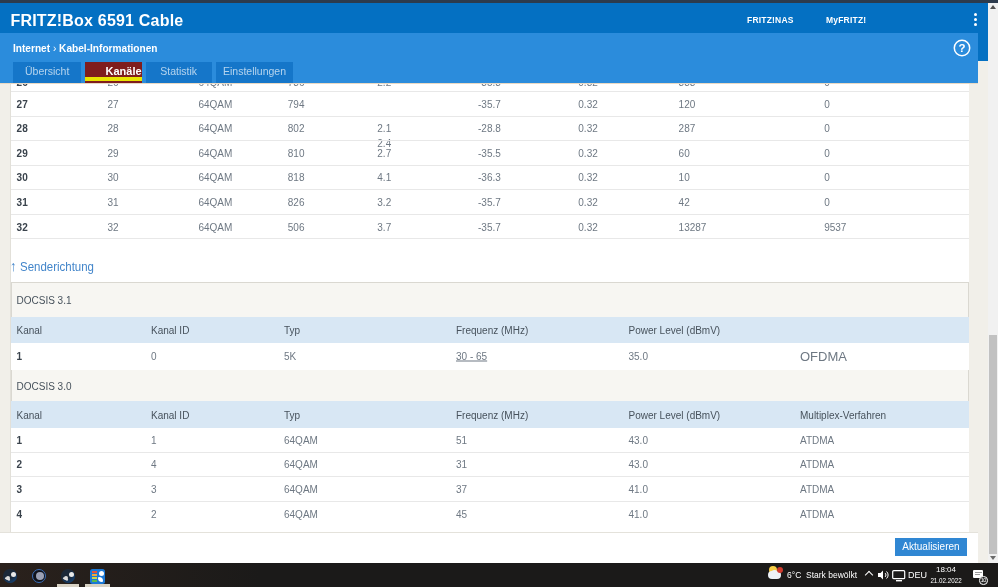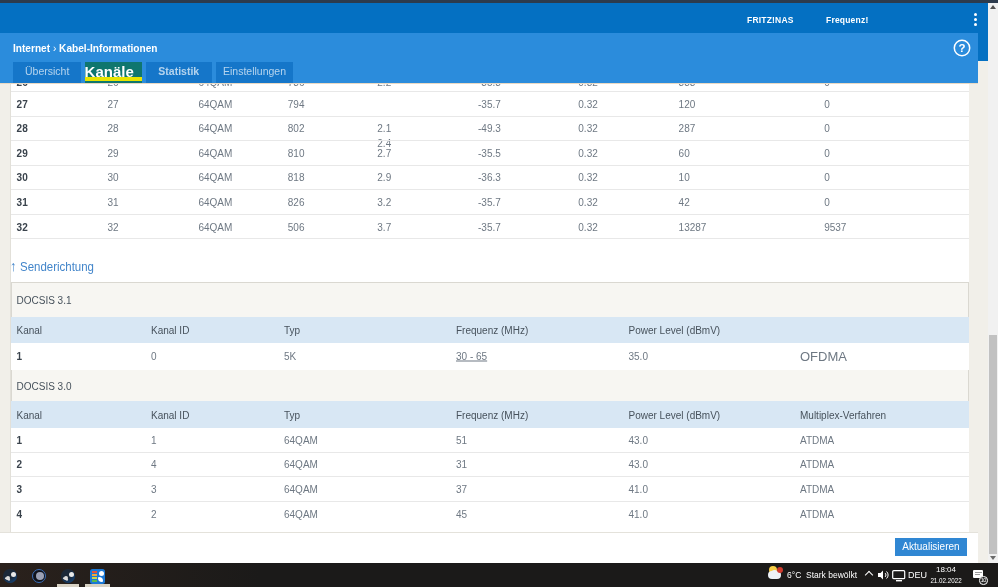--- a/index.html
+++ b/index.html
@@ -39,42 +39,42 @@
           <span style="position:absolute;left:567.3px;top:50%;transform:translateY(-50%);font-size:10px;color:#6e7883;">0.32</span>
           <span style="position:absolute;left:667.6px;top:50%;transform:translateY(-50%);font-size:10px;color:#6e7883;">120</span>
           <span style="position:absolute;left:813.2px;top:50%;transform:translateY(-50%);font-size:10px;color:#6e7883;">0</span>
         </div>
         <div style="position:relative;height:24.55px;border-bottom:1px solid #e8e8e8;">
           <span style="position:absolute;left:5.6px;top:50%;transform:translateY(-50%);font-size:10px;font-weight:bold;color:#3a434c;">28</span>
           <span style="position:absolute;left:96.4px;top:50%;transform:translateY(-50%);font-size:10px;color:#6e7883;">28</span>
           <span style="position:absolute;left:187.4px;top:50%;transform:translateY(-50%);font-size:10px;color:#6e7883;">64QAM</span>
           <span style="position:absolute;left:276.8px;top:50%;transform:translateY(-50%);font-size:10px;color:#6e7883;">802</span>
           <span style="position:absolute;left:366.3px;top:50%;transform:translateY(-50%);font-size:10px;color:#6e7883;">2.1</span>
-          <span style="position:absolute;left:467px;top:50%;transform:translateY(-50%);font-size:10px;color:#6e7883;">-49.3</span>
+          <span style="position:absolute;left:467px;top:50%;transform:translateY(-50%);font-size:10px;color:#6e7883;">-28.8</span>
           <span style="position:absolute;left:567.3px;top:50%;transform:translateY(-50%);font-size:10px;color:#6e7883;">0.32</span>
           <span style="position:absolute;left:667.6px;top:50%;transform:translateY(-50%);font-size:10px;color:#6e7883;">287</span>
           <span style="position:absolute;left:813.2px;top:50%;transform:translateY(-50%);font-size:10px;color:#6e7883;">0</span>
         </div>
         <div style="position:relative;height:24.55px;border-bottom:1px solid #e8e8e8;">
           <span style="position:absolute;left:5.6px;top:50%;transform:translateY(-50%);font-size:10px;font-weight:bold;color:#3a434c;">29</span>
           <span style="position:absolute;left:96.4px;top:50%;transform:translateY(-50%);font-size:10px;color:#6e7883;">29</span>
           <span style="position:absolute;left:187.4px;top:50%;transform:translateY(-50%);font-size:10px;color:#6e7883;">64QAM</span>
           <span style="position:absolute;left:276.8px;top:50%;transform:translateY(-50%);font-size:10px;color:#6e7883;">810</span>
           <span style="position:absolute;left:366.3px;top:50%;transform:translateY(-50%);font-size:10px;color:#6e7883;">2.7</span>
           <span style="position:absolute;left:467px;top:50%;transform:translateY(-50%);font-size:10px;color:#6e7883;">-35.5</span>
           <span style="position:absolute;left:567.3px;top:50%;transform:translateY(-50%);font-size:10px;color:#6e7883;">0.32</span>
           <span style="position:absolute;left:667.6px;top:50%;transform:translateY(-50%);font-size:10px;color:#6e7883;">60</span>
           <span style="position:absolute;left:813.2px;top:50%;transform:translateY(-50%);font-size:10px;color:#6e7883;">0</span>
         </div>
         <div style="position:relative;height:24.55px;border-bottom:1px solid #e8e8e8;">
           <span style="position:absolute;left:5.6px;top:50%;transform:translateY(-50%);font-size:10px;font-weight:bold;color:#3a434c;">30</span>
           <span style="position:absolute;left:96.4px;top:50%;transform:translateY(-50%);font-size:10px;color:#6e7883;">30</span>
           <span style="position:absolute;left:187.4px;top:50%;transform:translateY(-50%);font-size:10px;color:#6e7883;">64QAM</span>
           <span style="position:absolute;left:276.8px;top:50%;transform:translateY(-50%);font-size:10px;color:#6e7883;">818</span>
-          <span style="position:absolute;left:366.3px;top:50%;transform:translateY(-50%);font-size:10px;color:#6e7883;">2.9</span>
+          <span style="position:absolute;left:366.3px;top:50%;transform:translateY(-50%);font-size:10px;color:#6e7883;">4.1</span>
           <span style="position:absolute;left:467px;top:50%;transform:translateY(-50%);font-size:10px;color:#6e7883;">-36.3</span>
           <span style="position:absolute;left:567.3px;top:50%;transform:translateY(-50%);font-size:10px;color:#6e7883;">0.32</span>
           <span style="position:absolute;left:667.6px;top:50%;transform:translateY(-50%);font-size:10px;color:#6e7883;">10</span>
           <span style="position:absolute;left:813.2px;top:50%;transform:translateY(-50%);font-size:10px;color:#6e7883;">0</span>
         </div>
         <div style="position:relative;height:24.55px;border-bottom:1px solid #e8e8e8;">
           <span style="position:absolute;left:5.6px;top:50%;transform:translateY(-50%);font-size:10px;font-weight:bold;color:#3a434c;">31</span>
           <span style="position:absolute;left:96.4px;top:50%;transform:translateY(-50%);font-size:10px;color:#6e7883;">31</span>
           <span style="position:absolute;left:187.4px;top:50%;transform:translateY(-50%);font-size:10px;color:#6e7883;">64QAM</span>
           <span style="position:absolute;left:276.8px;top:50%;transform:translateY(-50%);font-size:10px;color:#6e7883;">826</span>
@@ -164,40 +164,41 @@
       </div>
     </div>
 
   <div class="abs" style="left:895px;top:538px;width:72px;height:18px;background:#3087d3;color:#fff;font-size:10px;text-align:center;line-height:18px;">Aktualisieren</div>
 
   <div class="abs" style="left:0;top:0;width:988px;height:3px;background:#2c3b4d;"></div>
   <div class="abs" style="left:0;top:3px;width:988px;height:58px;background:#0470c2;"></div>
   <div class="abs" style="left:0;top:33px;width:978px;height:49.6px;background:#2b8cdc;"></div>
   <div class="abs" style="left:0;top:82.6px;width:978px;height:1.6px;background:#e9d9c4;"></div>
 
+  <div class="abs" style="left:10.5px;top:11.5px;font-size:16px;font-weight:bold;color:#fff;letter-spacing:0.2px;">FRITZ!Box 6591 Cable</div>
 
   <div class="abs" style="left:747px;top:15px;font-size:8.5px;font-weight:bold;color:#fff;letter-spacing:0.2px;">FRITZ!NAS</div>
-  <div class="abs" style="left:826px;top:15px;font-size:8.5px;font-weight:bold;color:#fff;letter-spacing:0.2px;">Frequenz!</div>
+  <div class="abs" style="left:826px;top:15px;font-size:8.5px;font-weight:bold;color:#fff;letter-spacing:0.2px;">MyFRITZ!</div>
 
   <div class="abs" style="left:974px;top:13px;width:3px;height:3px;border-radius:50%;background:#fff;"></div>
   <div class="abs" style="left:974px;top:18px;width:3px;height:3px;border-radius:50%;background:#fff;"></div>
   <div class="abs" style="left:974px;top:23px;width:3px;height:3px;border-radius:50%;background:#fff;"></div>
 
   <div class="abs" style="left:13px;top:41.5px;font-size:11px;font-weight:bold;color:#fff;transform:scaleX(0.92);transform-origin:0 0;">Internet <span style="font-weight:normal;">›</span> Kabel-Informationen</div>
 
   <svg class="abs" style="left:952.5px;top:38.5px;" width="18" height="18" viewBox="0 0 18 18">
     <circle cx="9" cy="9" r="7.7" stroke="#ffffff" stroke-width="1.5" fill="none"></circle>
     <text x="9" y="13.2" text-anchor="middle" font-family="Liberation Sans, sans-serif" font-size="11.5" font-weight="bold" fill="#ffffff">?</text>
   </svg>
 
   <div id="tabs">
       <div style="position:absolute;left:13.3px;top:61.5px;width:67.7px;height:21px;background:#1576c9;color:rgba(255,255,255,0.68);font-weight:normal;font-size:10.5px;text-align:center;line-height:19.5px;">Übersicht</div>
-      <div style="position:absolute;left:84.6px;top:61.5px;width:57px;height:21px;background:#0f766e;color:#fff;font-weight:bold;font-size:15px;text-align:left;line-height:19.5px;">Kanäle</div>
+      <div style="position:absolute;left:84.6px;top:61.5px;width:57px;height:21px;background:#7f1d1d;color:#fff;font-weight:bold;font-size:11px;text-align:right;line-height:19.5px;">Kanäle</div>
       <div style="position:absolute;left:84.6px;top:77px;width:57px;height:3.5px;background:#e8e400;"></div>
-      <div style="position:absolute;left:145.5px;top:61.5px;width:66.5px;height:21px;background:#1576c9;color:rgba(255,255,255,0.68);font-weight:bold;font-size:10.5px;text-align:center;line-height:19.5px;">Statistik</div>
+      <div style="position:absolute;left:145.5px;top:61.5px;width:66.5px;height:21px;background:#1576c9;color:rgba(255,255,255,0.68);font-weight:normal;font-size:10.5px;text-align:center;line-height:19.5px;">Statistik</div>
       <div style="position:absolute;left:216px;top:61.5px;width:77px;height:21px;background:#1576c9;color:rgba(255,255,255,0.68);font-weight:normal;font-size:10.5px;text-align:center;line-height:19.5px;">Einstellungen</div>
     </div>
 
 </div>
 
 <div class="abs" style="left:0;top:0;width:998px;height:3px;background:#2c3b4d;"></div>
 
 <div class="abs" style="left:988px;top:3px;width:10px;height:560px;background:#f1f1f1;">
   <div class="abs" style="left:1.5px;top:1.5px;width:0;height:0;border-left:3px solid transparent;border-right:3px solid transparent;border-bottom:4.5px solid #505050;"></div>
   <div class="abs" style="left:1px;top:332px;width:8px;height:219px;background:#c1c1c1;"></div>

